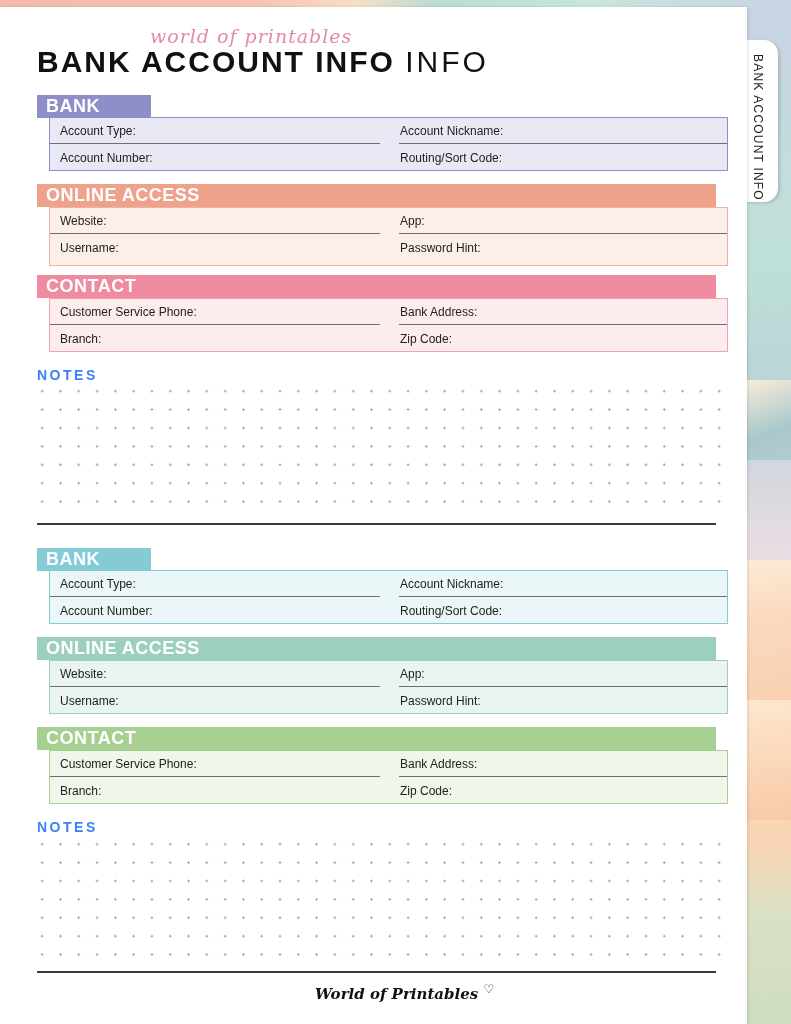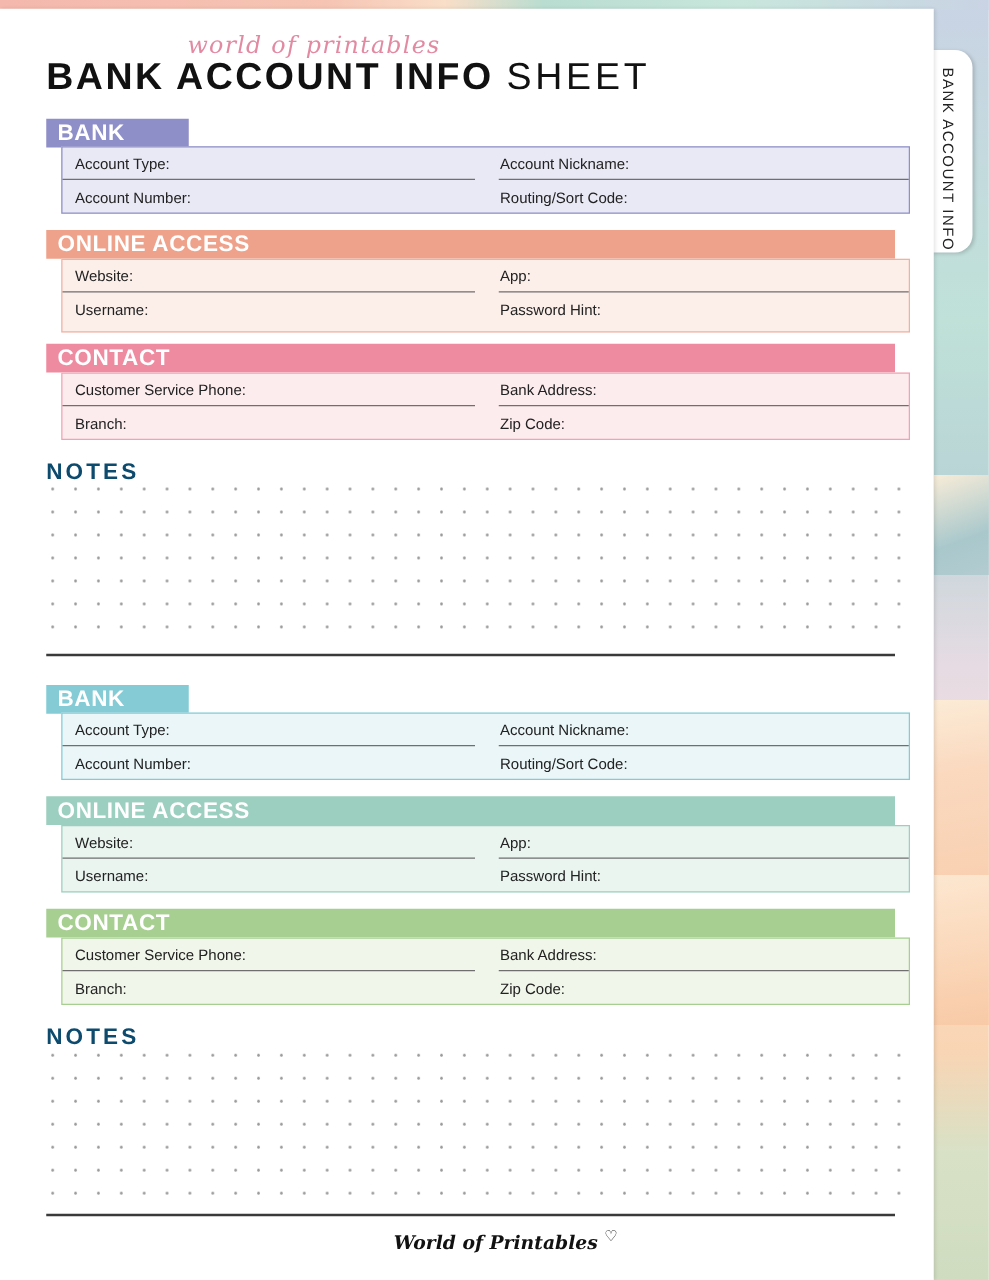--- a/index.html
+++ b/index.html
@@ -55,22 +55,22 @@
   .tab-head.short { width: 96px; }
   .tab-head.full { width: 661px; }
   .box {
     position: absolute; left: 12px; width: 677px; height: 52px;
     border-width: 1px; border-style: solid;
   }
   .field { position: absolute; font-size: 12px; color: #222; }
   .divider { position: absolute; height: 1px; background: #6f6f6f; top: 25px; }
 
   .notes-title {
-    position: absolute; left: 37px; font-size: 18px; font-weight: bold;
-    letter-spacing: 2.5px; color: #0c4a6e;
+    position: absolute; left: 37px; font-size: 14px; font-weight: bold;
+    letter-spacing: 2.5px; color: #3b82f6;
   }
   .dots {
     position: absolute; left: 33px; width: 688px; height: 128px;
     background-image: radial-gradient(circle, #9c9c9c 0.9px, transparent 1.3px);
     background-size: 18.3px 18.4px;
     background-position: 0 0;
   }
   .rule { position: absolute; left: 37px; width: 679px; height: 2px; background: #3a3a3a; }
   .footer-brand {
     position: absolute; left: 315px; top: 985px;
@@ -89,21 +89,21 @@
 
 <div class="side-tab">
   <span class="side-tab-label">BANK ACCOUNT INFO</span>
 </div>
 
 <div class="page"></div>
 
 <div class="brand-script">world of printables</div>
 <div class="title">
   <span class="bold">BANK ACCOUNT INFO</span>
-  <span class="light">SHEET</span>
+  <span class="light">INFO</span>
 </div>
 
 <div class="block" style="top:95px;height:76px;">
   <div class="tab-head short" style="background:#8e8ec8;">BANK NAME</div>
   <div class="box" style="top:22px;background:#e9e9f5;border-color:#8e8ec8;">
     <span class="field" style="left:10px;top:6px;">Account Type:</span>
     <span class="field" style="left:350px;top:6px;">Account Nickname:</span>
     <div class="divider" style="left:0;width:330px;"></div>
     <div class="divider" style="left:349px;width:328px;"></div>
     <span class="field" style="left:10px;top:33px;">Account Number:</span>

